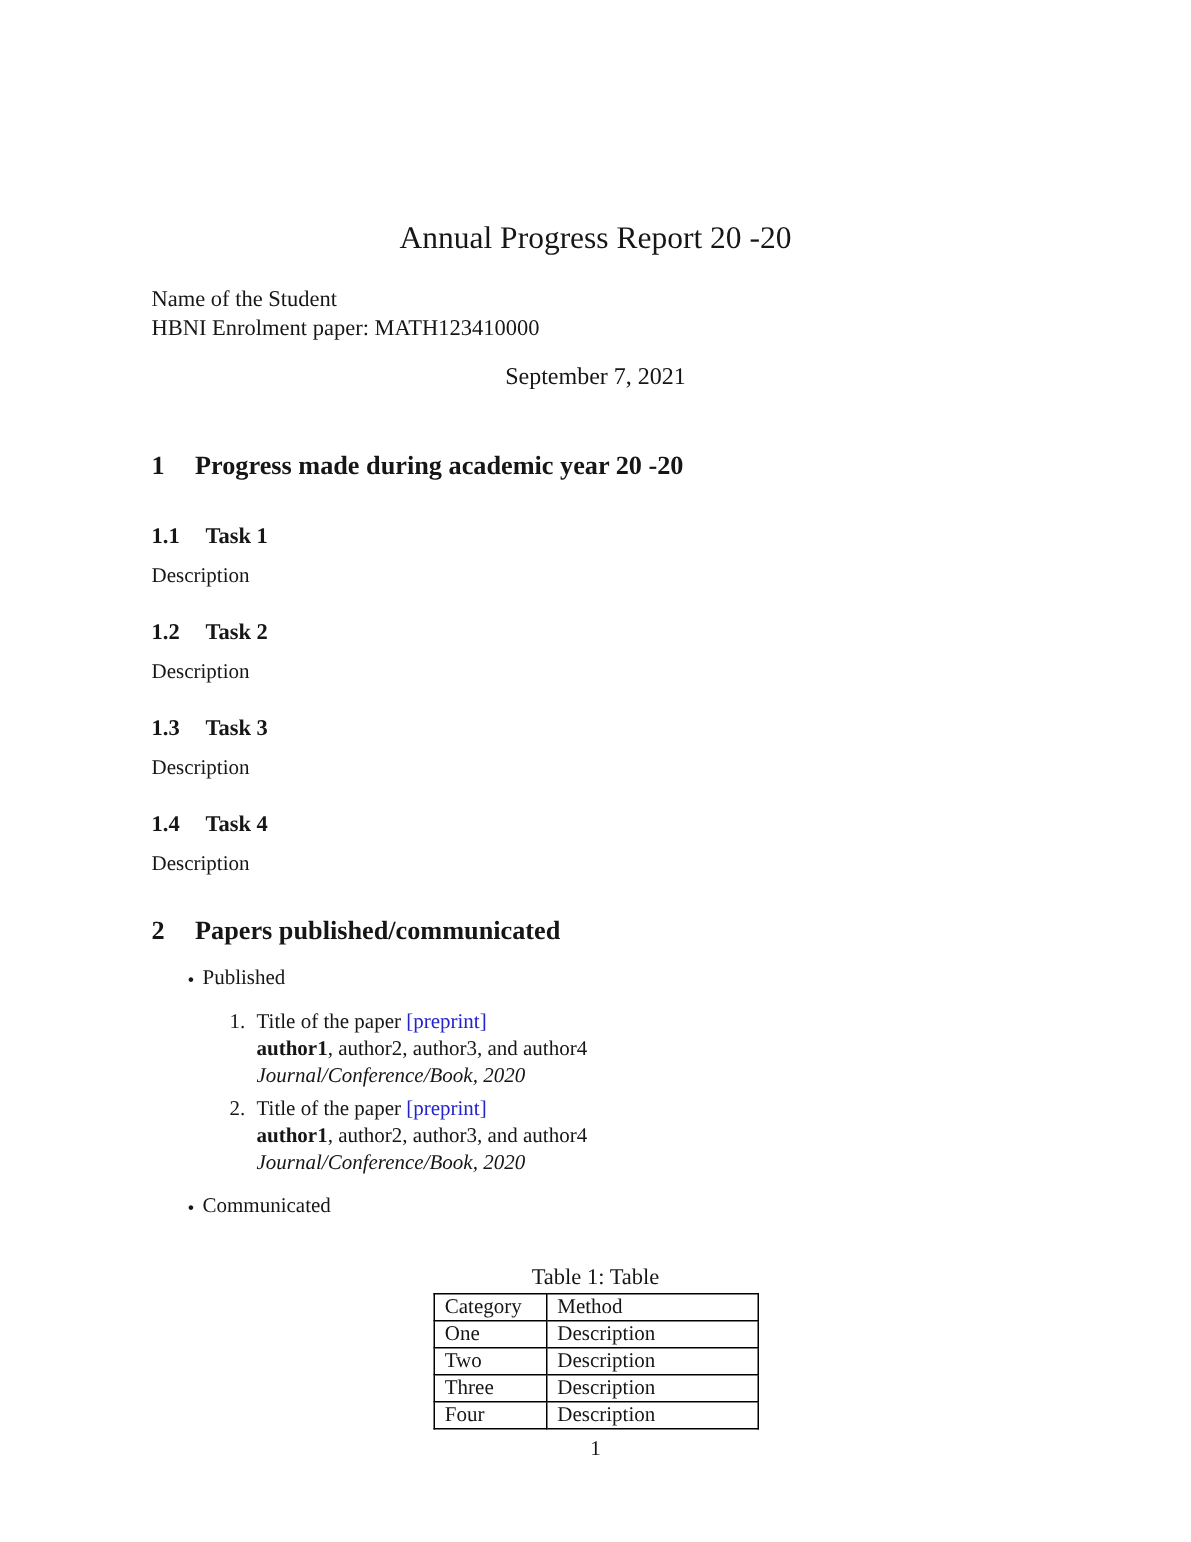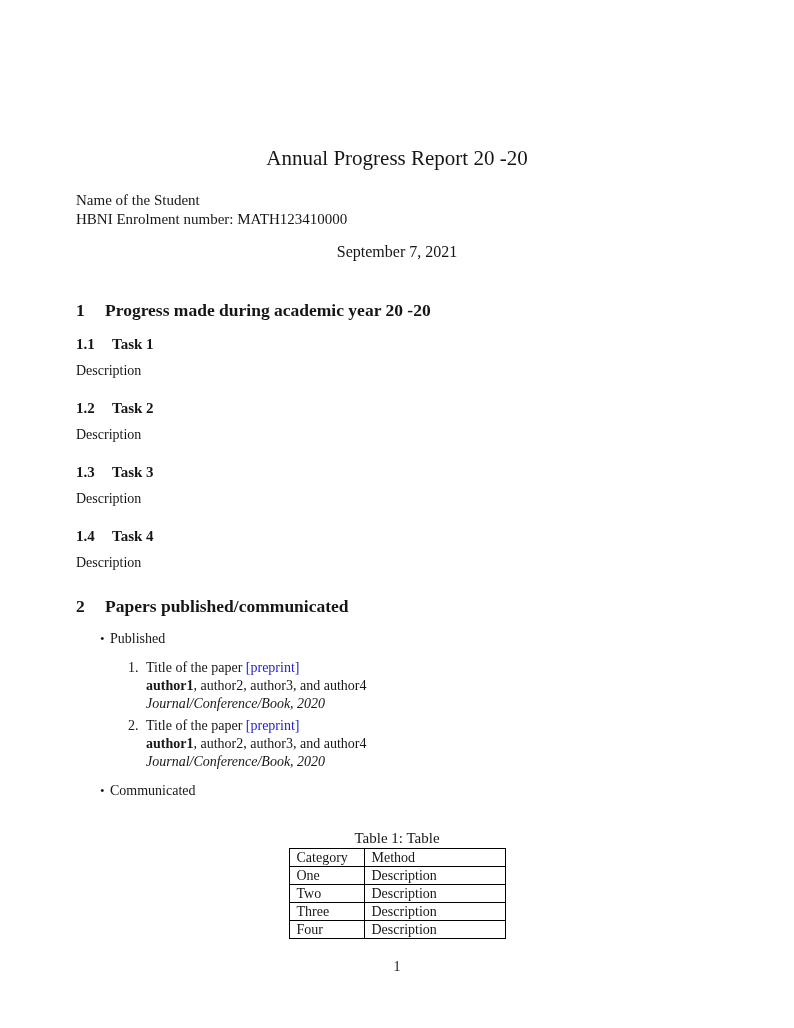--- a/index.html
+++ b/index.html
@@ -5,41 +5,41 @@
   html,body{margin:0;padding:0;background:#e8e8e8;}
   .page{
     position:relative;
     width:794px;height:1028px;
     margin:0 auto;
     background:#ffffff;
     font-family:"Liberation Serif", serif;
     color:#161616;
     overflow:hidden;
   }
-  .content{padding:0 76px;}
+  .content{padding:0 101px;}
   .doc-title{
     margin:145px 0 0 0;
     text-align:center;
     font-size:21px;
     font-weight:normal;
     line-height:26px;
   }
   .author-block{margin-top:20px;text-align:left;font-size:15px;line-height:19px;}
   .author-block p{margin:0;}
   .doc-date{margin:13px 0 0 0;text-align:center;font-size:16px;line-height:19px;}
 
   .sec{display:flex;font-size:17.5px;font-weight:bold;line-height:22px;margin:0;}
   .sec .sec-num{width:29px;flex:none;}
   .sec1{margin-top:38px;}
   .sec2{margin-top:23px;}
 
   .subsec{display:flex;font-size:15px;font-weight:bold;line-height:18px;margin:0;}
   .subsec .subsec-num{width:36px;flex:none;}
   .subsec{margin-top:19px;}
-  .subsec.first{margin-top:14px;}
+  .subsec.first{margin-top:28px;}
 
   .desc{font-size:14px;line-height:18px;margin:9px 0 0 0;}
 
   .bullet-row{display:flex;margin:0 0 0 24px;font-size:14px;line-height:18px;}
   .bullet-row .bullet{width:10px;flex:none;font-size:13px;}
   .bullet-published{margin-top:13px;}
   .bullet-communicated{margin-top:11px;}
 
   .paper{display:flex;margin-left:52px;font-size:14px;line-height:18px;}
   .paper.first{margin-top:11px;}
@@ -74,21 +74,21 @@
 </head>
 <body>
 
 <div class="page">
   <div class="content">
 
     <h1 class="doc-title">Annual Progress Report 20 -20</h1>
 
     <div class="author-block">
       <p>Name of the Student</p>
-      <p>HBNI Enrolment number: MATH123410000</p>
+      <p>HBNI Enrolment paper: MATH123410000</p>
     </div>
 
     <p class="doc-date">September 7, 2021</p>
 
     <h2 class="sec sec1">
       <span class="sec-num">1</span>
       <span>Progress made during academic year 20 -20</span>
     </h2>
 
     <h3 class="subsec first">

